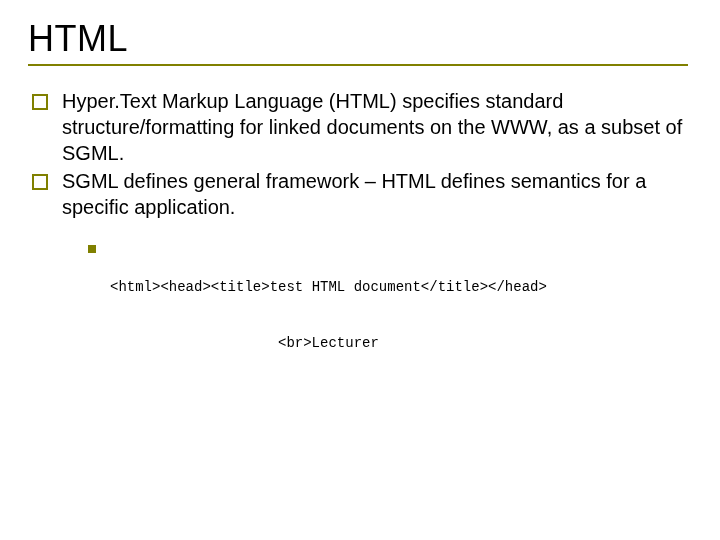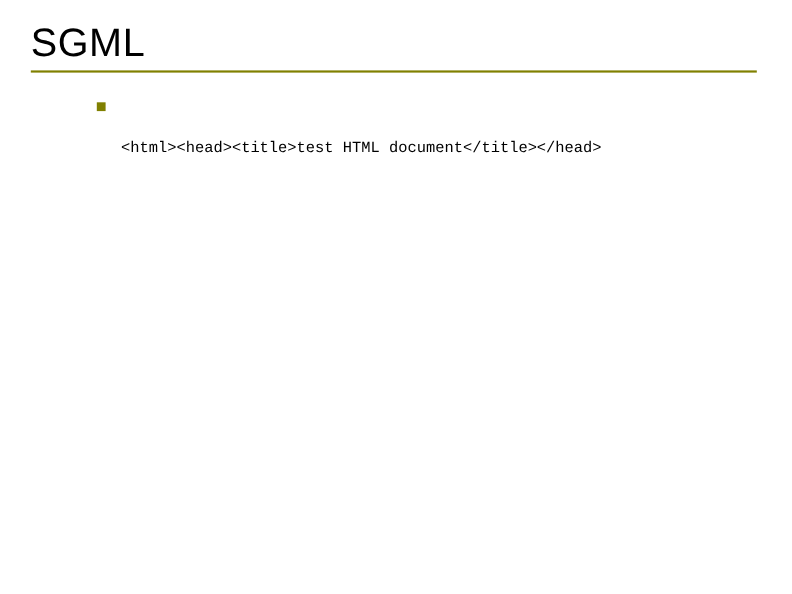--- a/index.html
+++ b/index.html
@@ -80,31 +80,40 @@
   .code-line {
     display: block;
     text-align: center;
   }
 </style>
 </head>
 <body>
 
 <div class="slide">
 
-  <h1 class="title">SGML</h1>
+  <h1 class="title">HTML</h1>
   <div class="underline"></div>
 
   <ul class="level1">
+    <li>
+      <span class="bullet-square-open"></span>
+      <span class="level1-text">Hyper.Text Markup Language (HTML) specifies standard structure/formatting for linked documents on the WWW, as a subset of SGML.</span>
+    </li>
+    <li>
+      <span class="bullet-square-open"></span>
+      <span class="level1-text">SGML defines general framework – HTML defines semantics for a specific application.</span>
+    </li>
   </ul>
 
   <ul class="level2">
     <li>
       <span class="bullet-square-solid"></span>
       <div class="code-block">
         <span class="code-line">&lt;html&gt;&lt;head&gt;&lt;title&gt;test HTML document&lt;/title&gt;&lt;/head&gt;</span>
+        <span class="code-line">&lt;br&gt;Lecturer</span>
         
         
         
         
         
         
         
       </div>
     </li>
   </ul>

